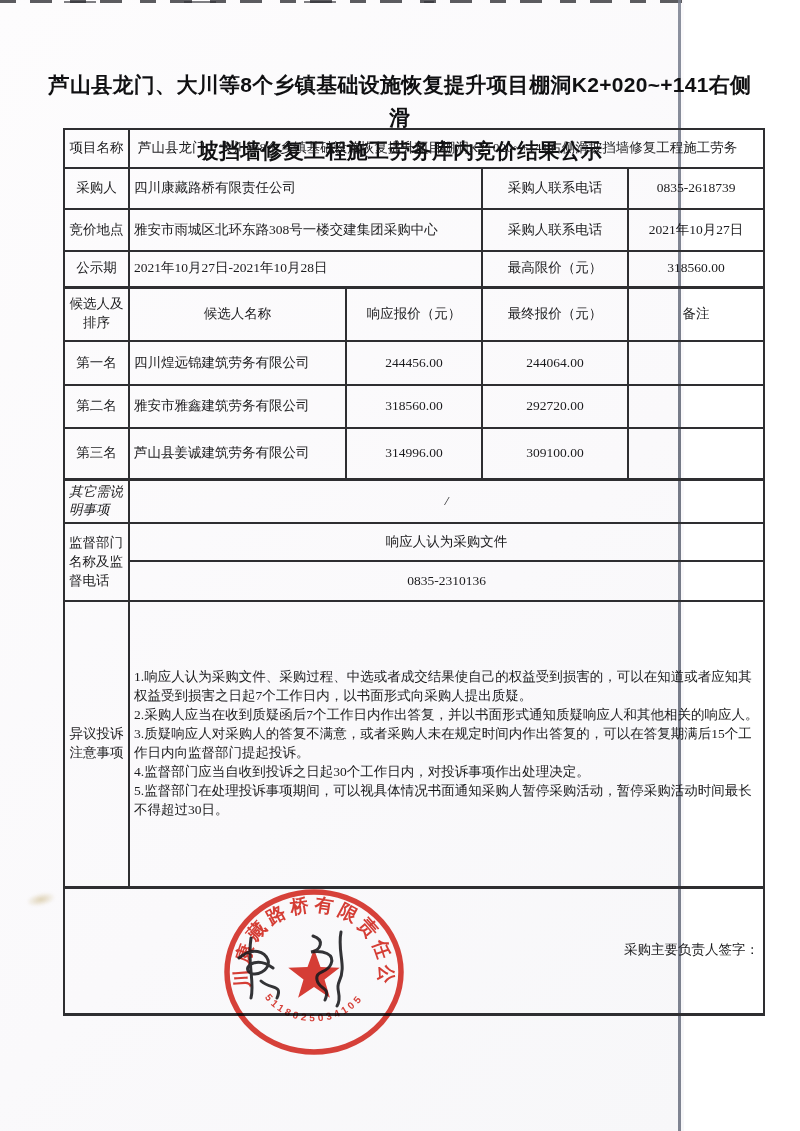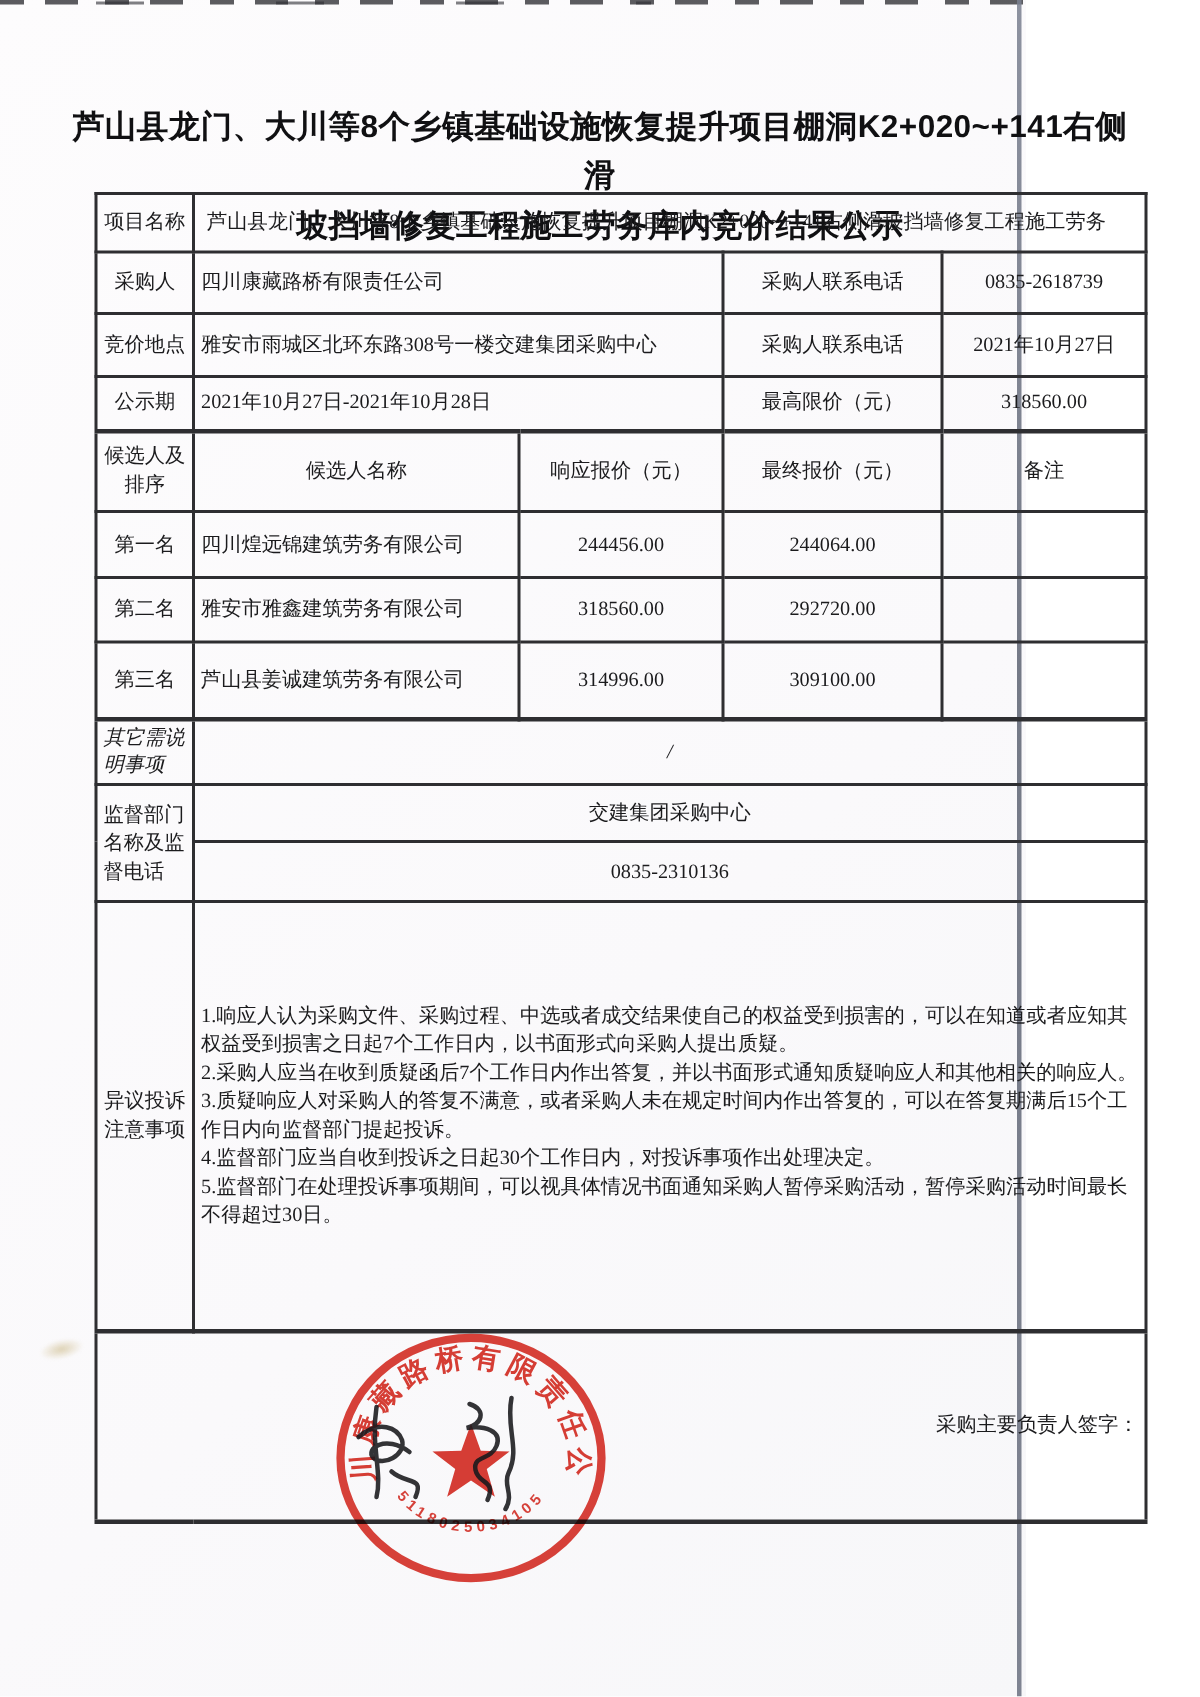--- a/index.html
+++ b/index.html
@@ -125,21 +125,21 @@
         <td class="ctr">314996.00</td>
         <td class="ctr">309100.00</td>
         <td class="ctr"></td>
       </tr>
       <tr class="r9 heavy">
         <td class="lbl" style="text-align:left;padding-left:4px">其它需说明事项</td>
         <td class="ctr" colspan="4">/</td>
       </tr>
       <tr class="r10a">
         <td class="lbl" rowspan="2" style="text-align:left;padding-left:4px">监督部门名称及监督电话</td>
-        <td class="ctr" colspan="4">交建集团采购中心</td>
+        <td class="ctr" colspan="4">响应人认为采购文件</td>
       </tr>
       <tr class="r10b">
         <td class="ctr" colspan="4">0835-2310136</td>
       </tr>
       <tr class="r11">
         <td class="lbl">异议投诉注意事项</td>
         <td class="objection-text" colspan="4">1.响应人认为采购文件、采购过程、中选或者成交结果使自己的权益受到损害的，可以在知道或者应知其权益受到损害之日起7个工作日内，以书面形式向采购人提出质疑。
 2.采购人应当在收到质疑函后7个工作日内作出答复，并以书面形式通知质疑响应人和其他相关的响应人。
 3.质疑响应人对采购人的答复不满意，或者采购人未在规定时间内作出答复的，可以在答复期满后15个工作日内向监督部门提起投诉。
 4.监督部门应当自收到投诉之日起30个工作日内，对投诉事项作出处理决定。

